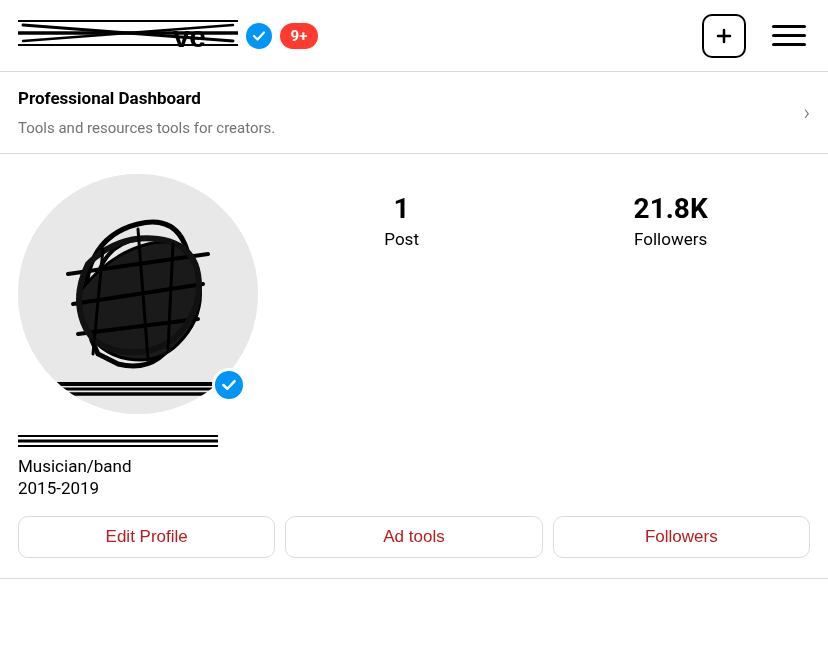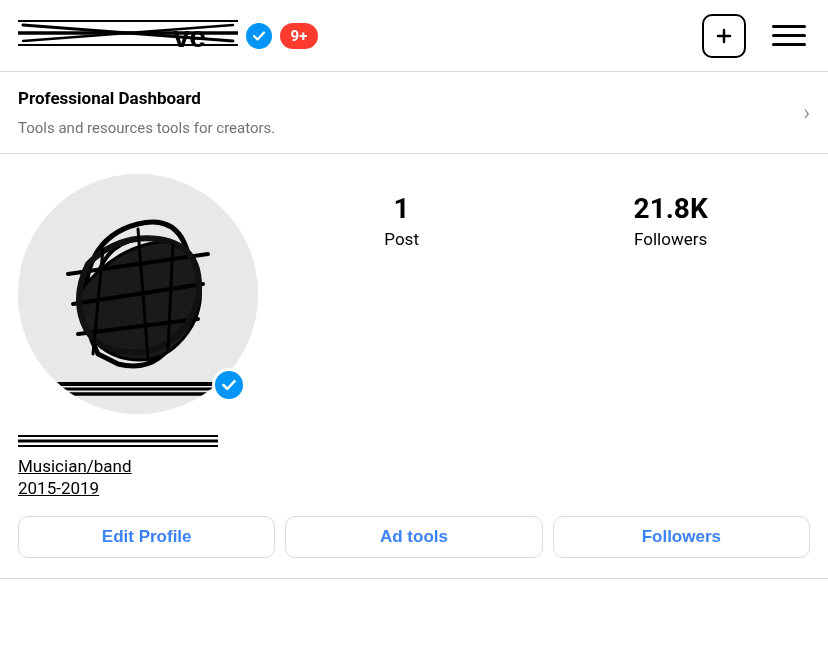--- a/index.html
+++ b/index.html
@@ -184,21 +184,20 @@
     }
     .stat-label {
       font-size: 17px;
       color: #000;
       font-weight: 400;
     }
 
     
     .bio-section {
       padding: 0 0 16px 18px;
-      text-decoration: underline;
     }
     .bio-text {
       font-size: 17px;
       color: #000;
       margin-bottom: 2px;
     }
     .bio-name-scribble {
       position: relative;
       display: inline-block;
     }
@@ -209,22 +208,22 @@
       gap: 10px;
       padding: 0 18px 20px 18px;
     }
     .action-btn {
       flex: 1;
       padding: 10px 8px;
       border: 1.5px solid #dbdbdb;
       border-radius: 10px;
       background: #ffffff;
       font-size: 17px;
-      font-weight: 700;
-      color: #3b82f6;
+      font-weight: 400;
+      color: #b91c1c;
       cursor: pointer;
       text-align: center;
     }
 
     
     .divider {
       height: 1px;
       background: #dbdbdb;
       margin: 0;
     }

